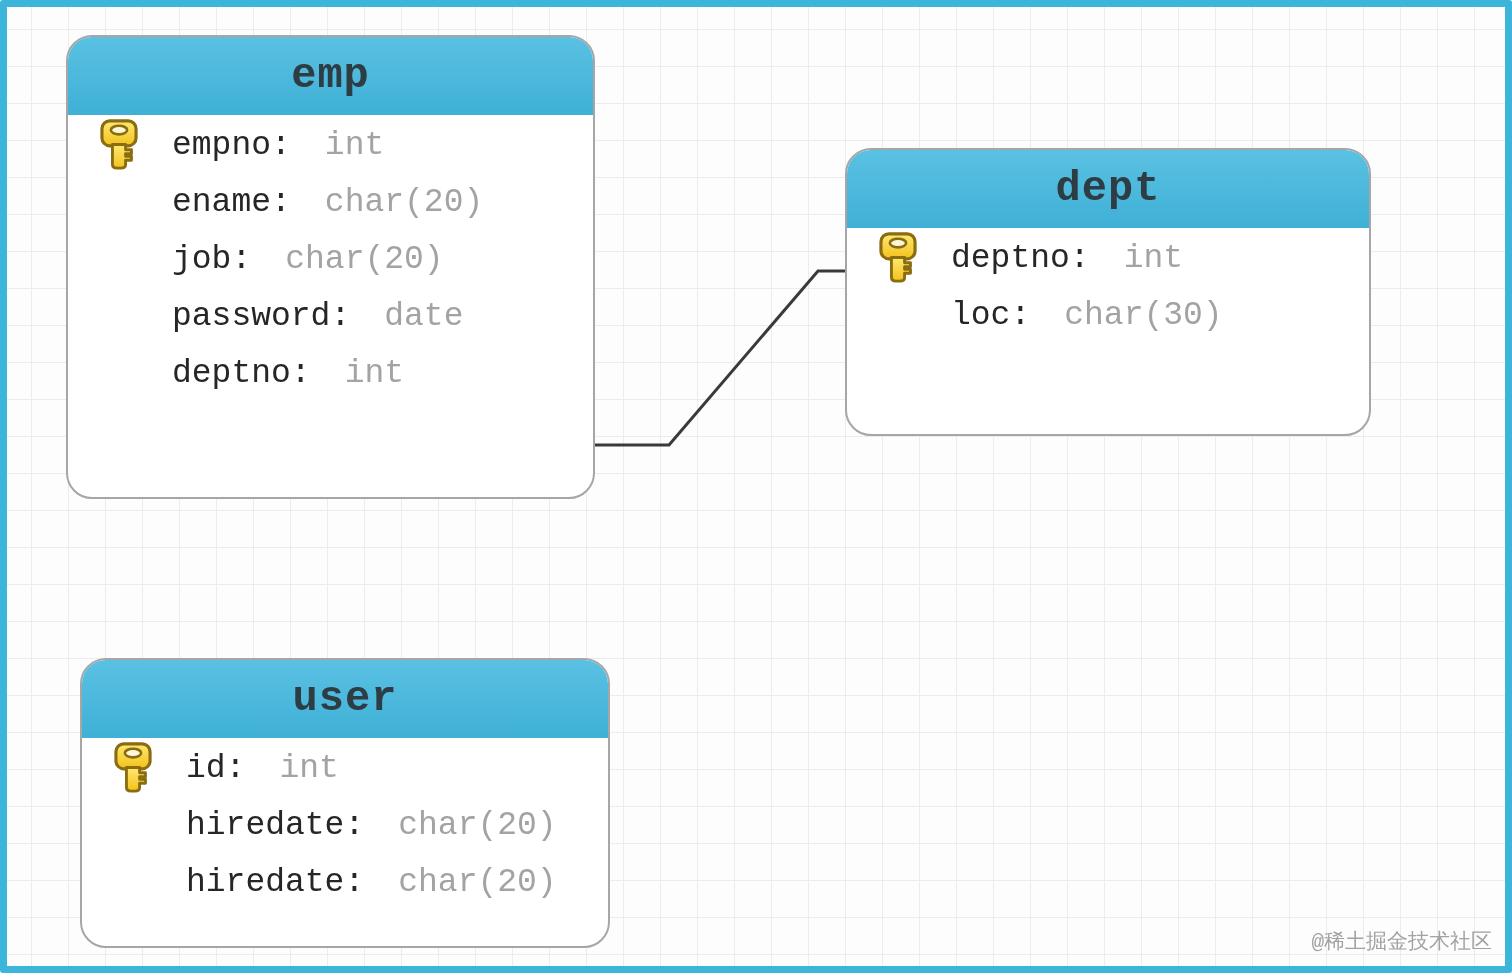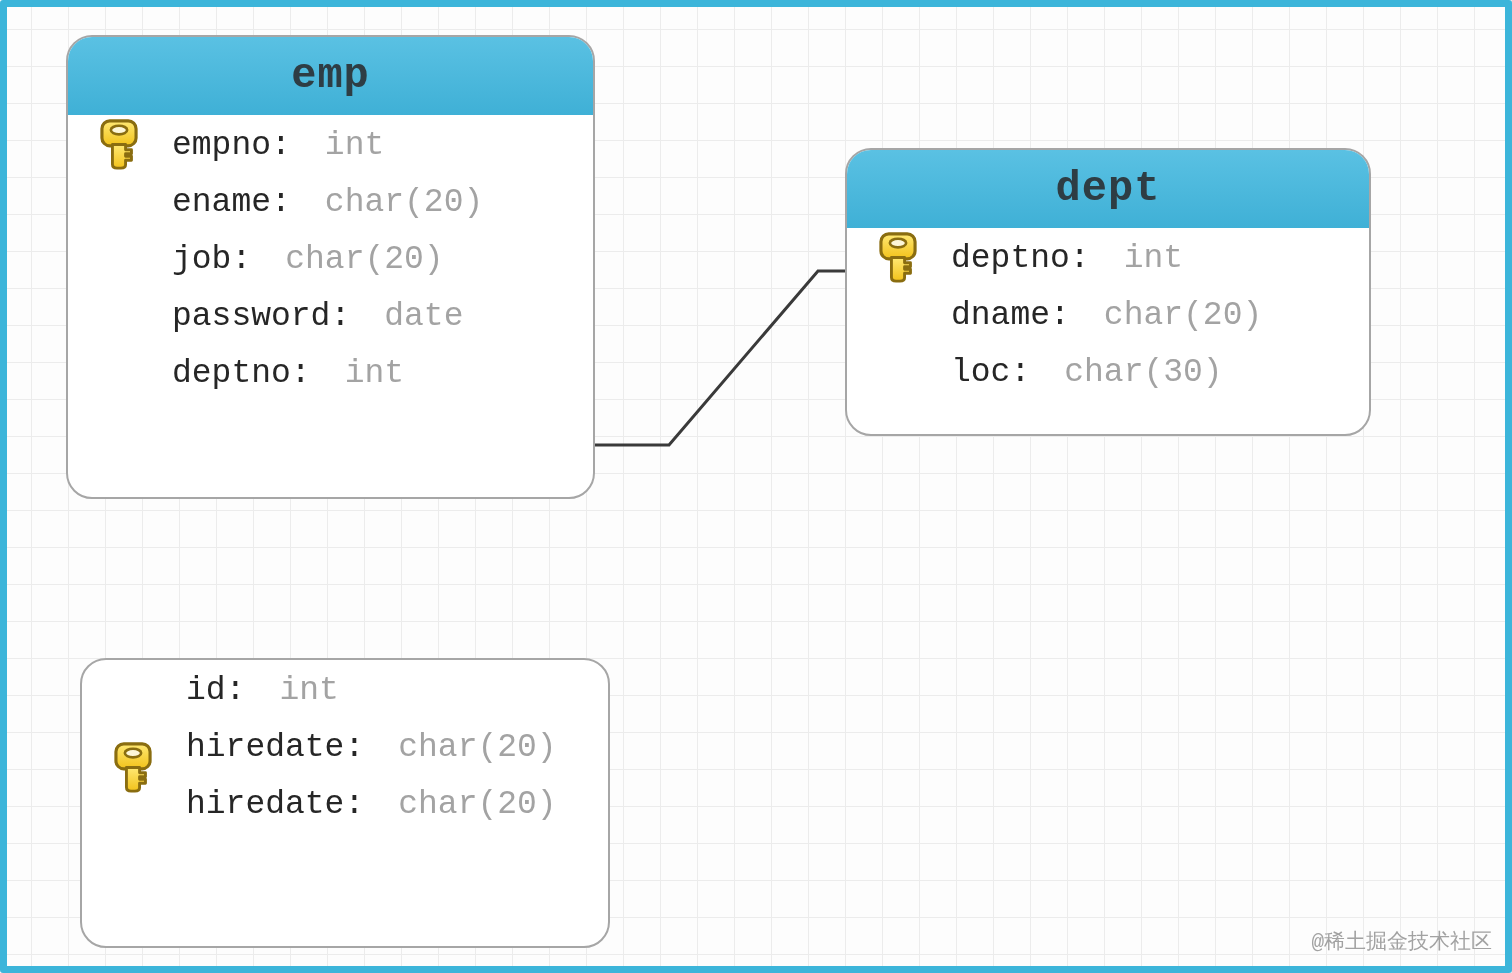--- a/index.html
+++ b/index.html
@@ -147,29 +147,29 @@
       <span class="e-title">dept</span>
     </div>
     <svg class="key">
         <use href="#key-symbol"></use>
       </svg>
     <div class="e-body">
       <div class="row">
         <span class="fname">deptno:</span><span class="ftype">int</span>
       </div>
       <div class="row">
-        <span class="fname">dname:</span><span class="ftype">char(20)</span>
-      </div>
-      <div class="row">
         <span class="fname">loc:</span><span class="ftype">char(30)</span>
       </div>
     </div>
   </div>
 
   <div class="entity" id="user">
+    <div class="e-header">
+      <span class="e-title">user</span>
+    </div>
     <svg class="key">
         <use href="#key-symbol"></use>
       </svg>
     <div class="e-body">
       <div class="row">
         <span class="fname">id:</span><span class="ftype">int</span>
       </div>
       <div class="row">
         <span class="fname">hiredate:</span><span class="ftype">char(20)</span>
       </div>

